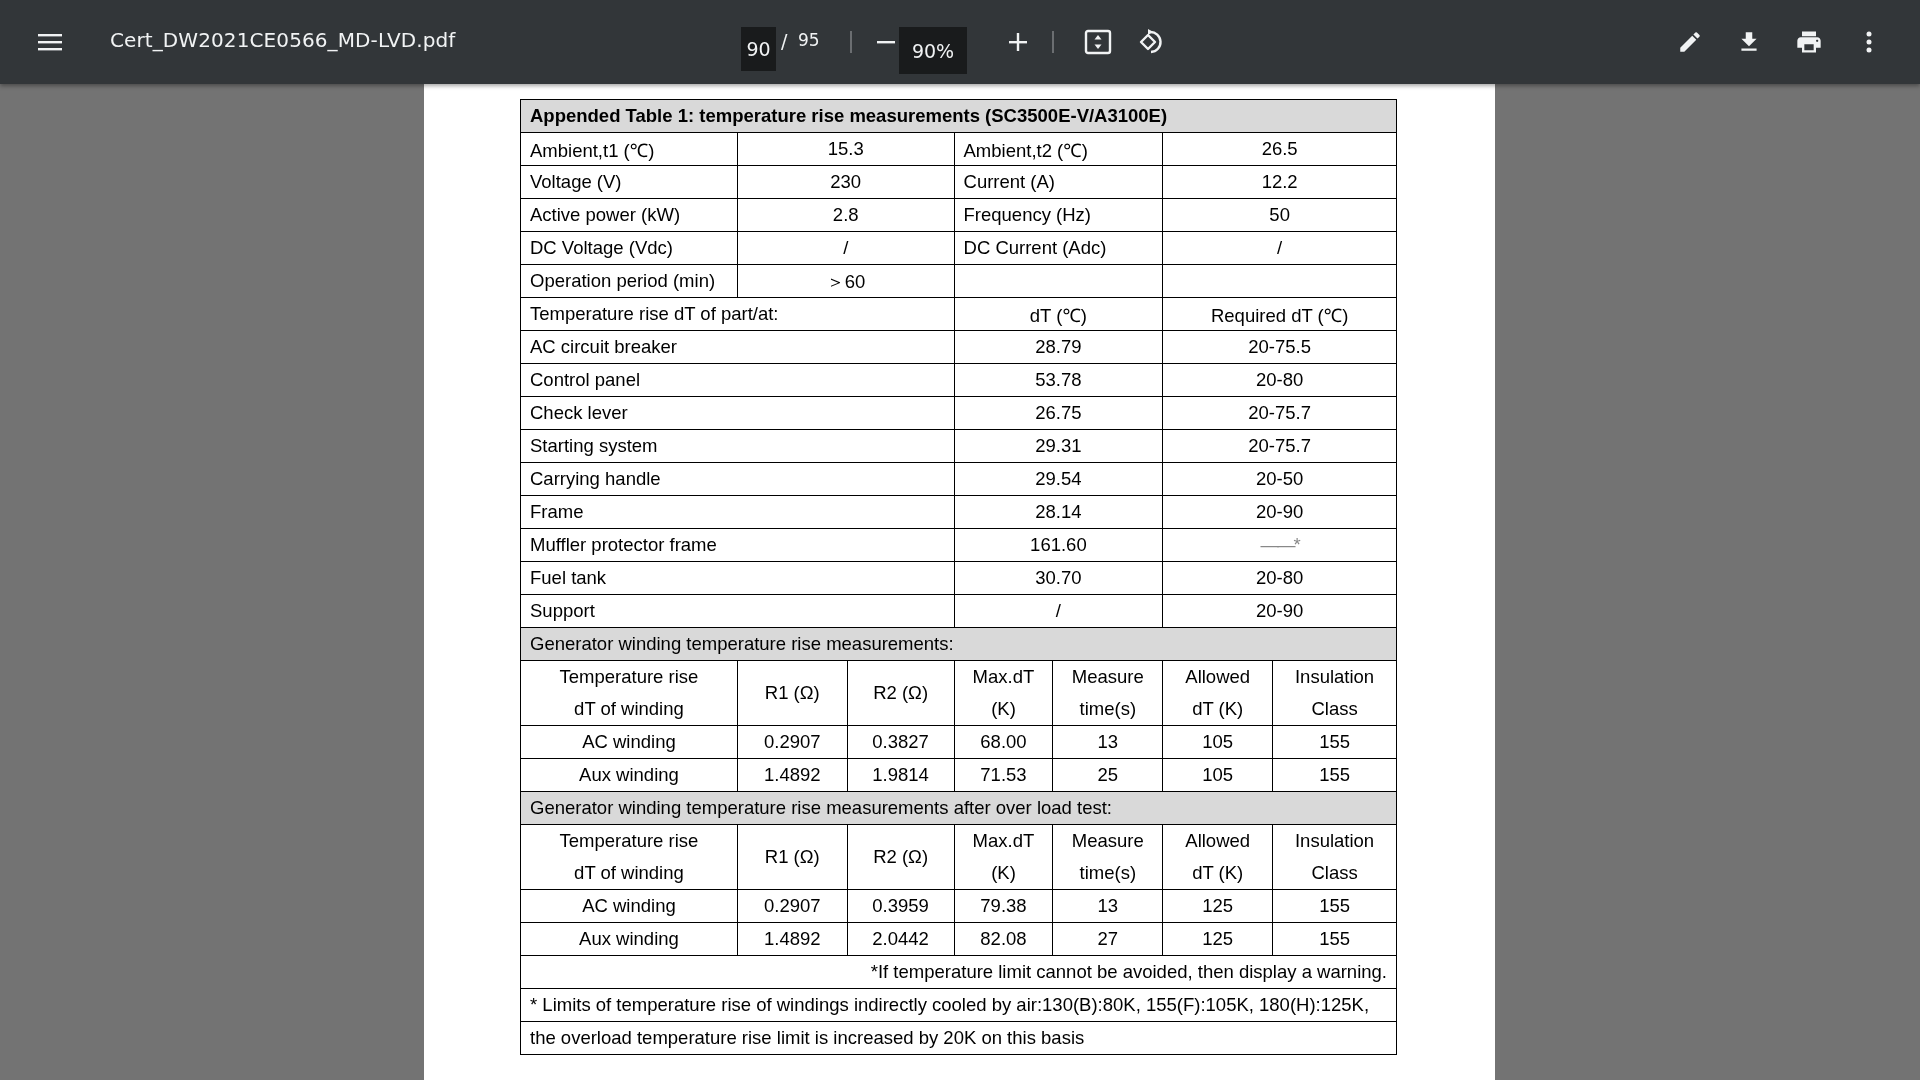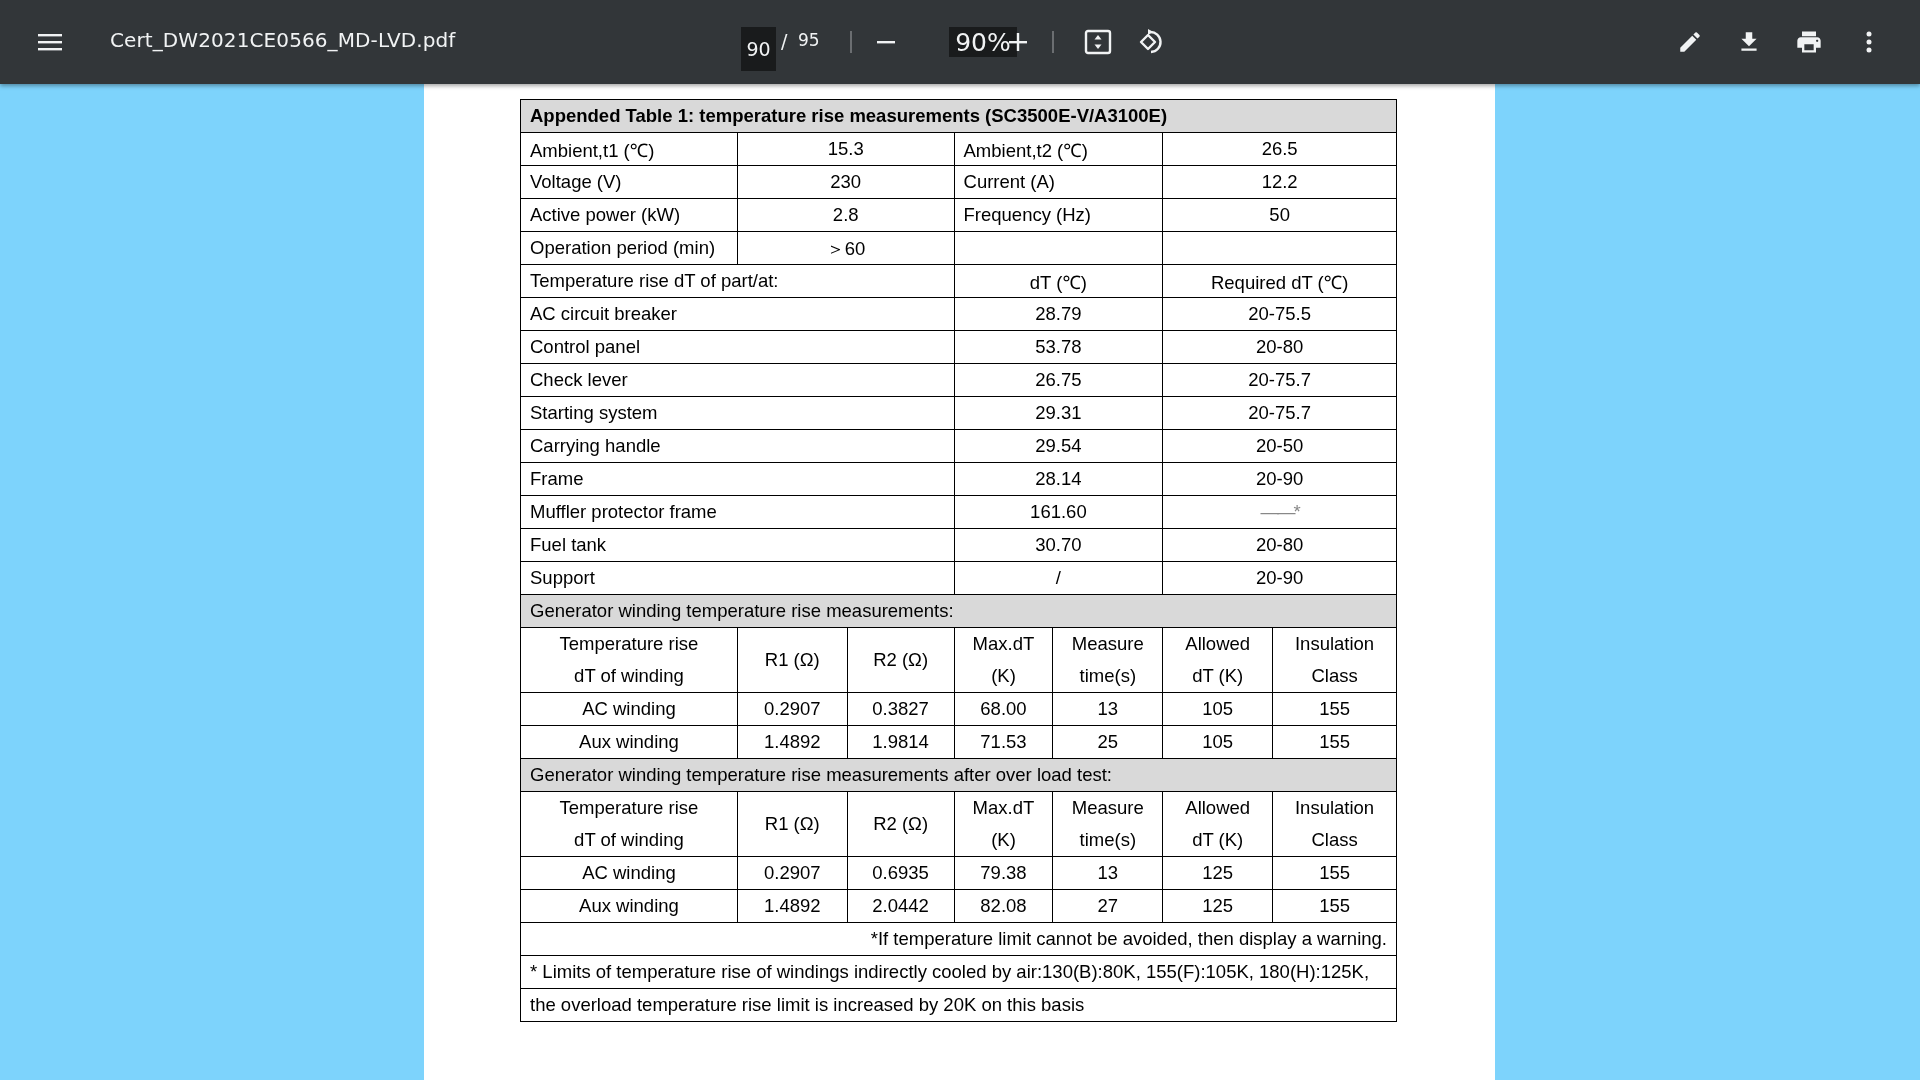--- a/index.html
+++ b/index.html
@@ -5,22 +5,22 @@
   * { box-sizing: border-box; margin: 0; padding: 0; }
   html, body { width: 1920px; height: 1080px; overflow: hidden; background: #525659; font-family: "Liberation Sans", sans-serif; }
   .toolbar { position: absolute; left: 0; top: 0; width: 1920px; height: 84px; background: #323639; color: #f1f3f4; box-shadow: 0 2px 4px rgba(0,0,0,0.35); z-index: 5; }
   .tb-icon { position: absolute; display: flex; align-items: center; justify-content: center; cursor: pointer; }
   .menu-btn { left: 30px; top: 22px; width: 40px; height: 40px; }
   .title { position: absolute; left: 102px; top: 28px; font-size: 20px; color: #f1f3f4; font-family: "DejaVu Sans", sans-serif; letter-spacing: 0.1px; margin-left: 8px; }
   .page-input { position: absolute; left: 741px; top: 27px; width: 35px; height: 44px; background: #191b1c; color: #f1f3f4; font-size: 19px; font-family: "DejaVu Sans", sans-serif; display: flex; align-items: center; justify-content: center; }
   .page-sep { position: absolute; left: 781px; top: 30px; font-size: 19px; font-family: "DejaVu Sans", sans-serif; }
   .page-total { position: absolute; left: 798px; top: 30px; font-size: 17px; font-family: "DejaVu Sans", sans-serif; text-align: center; }
   .divider { position: absolute; top: 31px; width: 2px; height: 22px; background: #6b6e71; }
-  .zoom-input { position: absolute; left: 949px; top: 27px; width: 68px; height: 30px; background: #191b1c; color: #f1f3f4; font-size: 25px; font-family: "DejaVu Sans", sans-serif; display: flex; align-items: center; justify-content: center; }
-  .viewer { position: absolute; left: 0; top: 84px; width: 1920px; height: 996px; background: #7dd3fc; }
+  .zoom-input { position: absolute; left: 899px; top: 27px; width: 68px; height: 47px; background: #191b1c; color: #f1f3f4; font-size: 19px; font-family: "DejaVu Sans", sans-serif; display: flex; align-items: center; justify-content: center; }
+  .viewer { position: absolute; left: 0; top: 84px; width: 1920px; height: 996px; background: #737373; }
   .page { position: absolute; left: 424px; top: 0; width: 1071px; height: 1000px; background: #ffffff; }
   table.t { position: absolute; left: 96px; top: 15px; width: 877px; border-collapse: collapse; font-size: 18.5px; color: #000; font-family: "Liberation Sans", sans-serif; }
   table.t td { border: 1.5px solid #000; height: 33px; padding: 0 9px; vertical-align: middle; white-space: nowrap; }
   .c { text-align: center; }
   .hdr { background: #d9d9d9; }
   .bold { font-weight: bold; }
   .sub td { height: 64px; line-height: 32px; }
   .note td { height: 32px; border-top: none; border-bottom: none; }
   .note-first td { border-top: 1.5px solid #000; text-align: right; }
   .note-last td { border-bottom: 1.5px solid #000; margin-top: 44px; }
@@ -125,20 +125,26 @@
         <td colspan="2">Current (A)</td>
         <td colspan="2" class="c">12.2</td>
       </tr>
       <tr>
         <td>Active power (kW)</td>
         <td colspan="2" class="c">2.8</td>
         <td colspan="2">Frequency (Hz)</td>
         <td colspan="2" class="c">50</td>
       </tr>
       <tr>
+        <td>DC Voltage (Vdc)</td>
+        <td colspan="2" class="c">/</td>
+        <td colspan="2">DC Current (Adc)</td>
+        <td colspan="2" class="c">/</td>
+      </tr>
+      <tr>
         <td>Operation period (min)</td>
         <td colspan="2" class="c">＞60</td>
         <td colspan="2"></td>
         <td colspan="2" class="c"></td>
       </tr>
 
       <tr>
         <td colspan="3">Temperature rise dT of part/at:</td>
         <td colspan="2" class="c">dT (℃)</td>
         <td colspan="2" class="c">Required dT (℃)</td>
@@ -228,21 +234,21 @@
         <td class="c">R1 (Ω)</td>
         <td class="c">R2 (Ω)</td>
         <td class="c"><span>Max.dT</span><br><span>(K)</span></td>
         <td class="c"><span>Measure</span><br><span>time(s)</span></td>
         <td class="c"><span>Allowed</span><br><span>dT (K)</span></td>
         <td class="c"><span>Insulation</span><br><span>Class</span></td>
       </tr>
       <tr>
         <td class="c">AC winding</td>
         <td class="c">0.2907</td>
-        <td class="c">0.6935</td>
+        <td class="c">0.3959</td>
         <td class="c">79.38</td>
         <td class="c">13</td>
         <td class="c">125</td>
         <td class="c">155</td>
       </tr>
       <tr>
         <td class="c">Aux winding</td>
         <td class="c">1.4892</td>
         <td class="c">2.0442</td>
         <td class="c">82.08</td>

